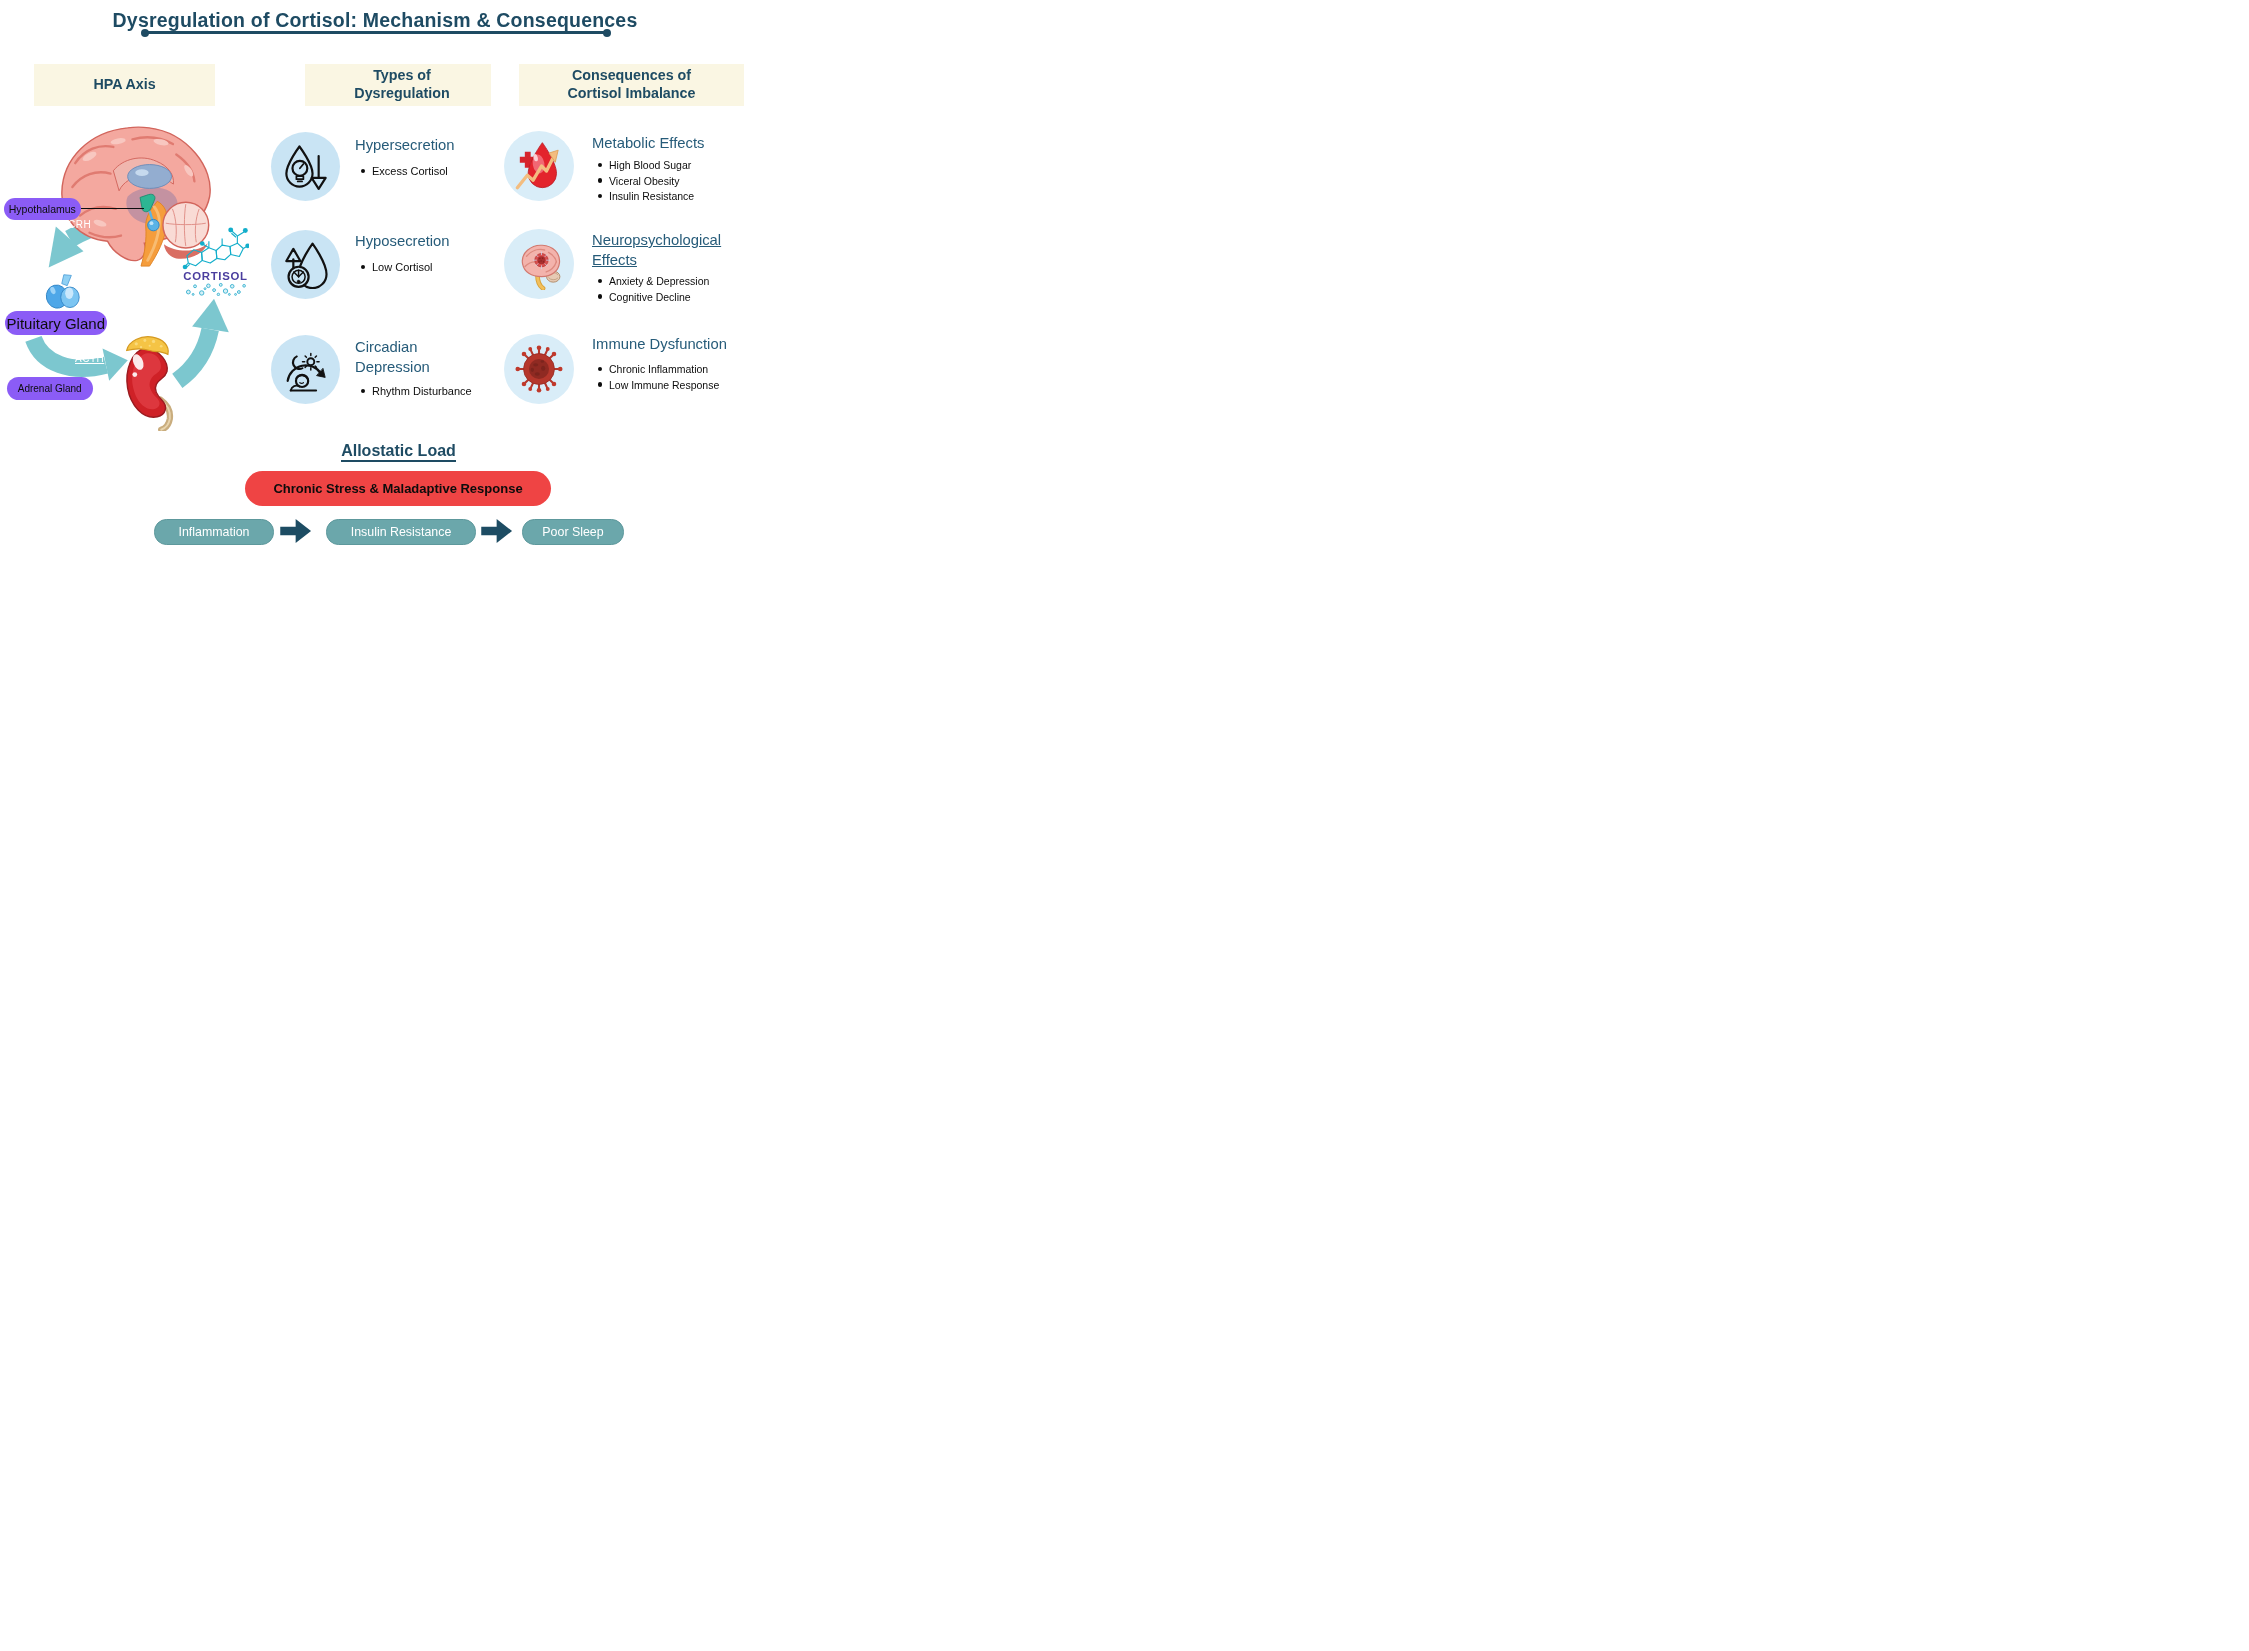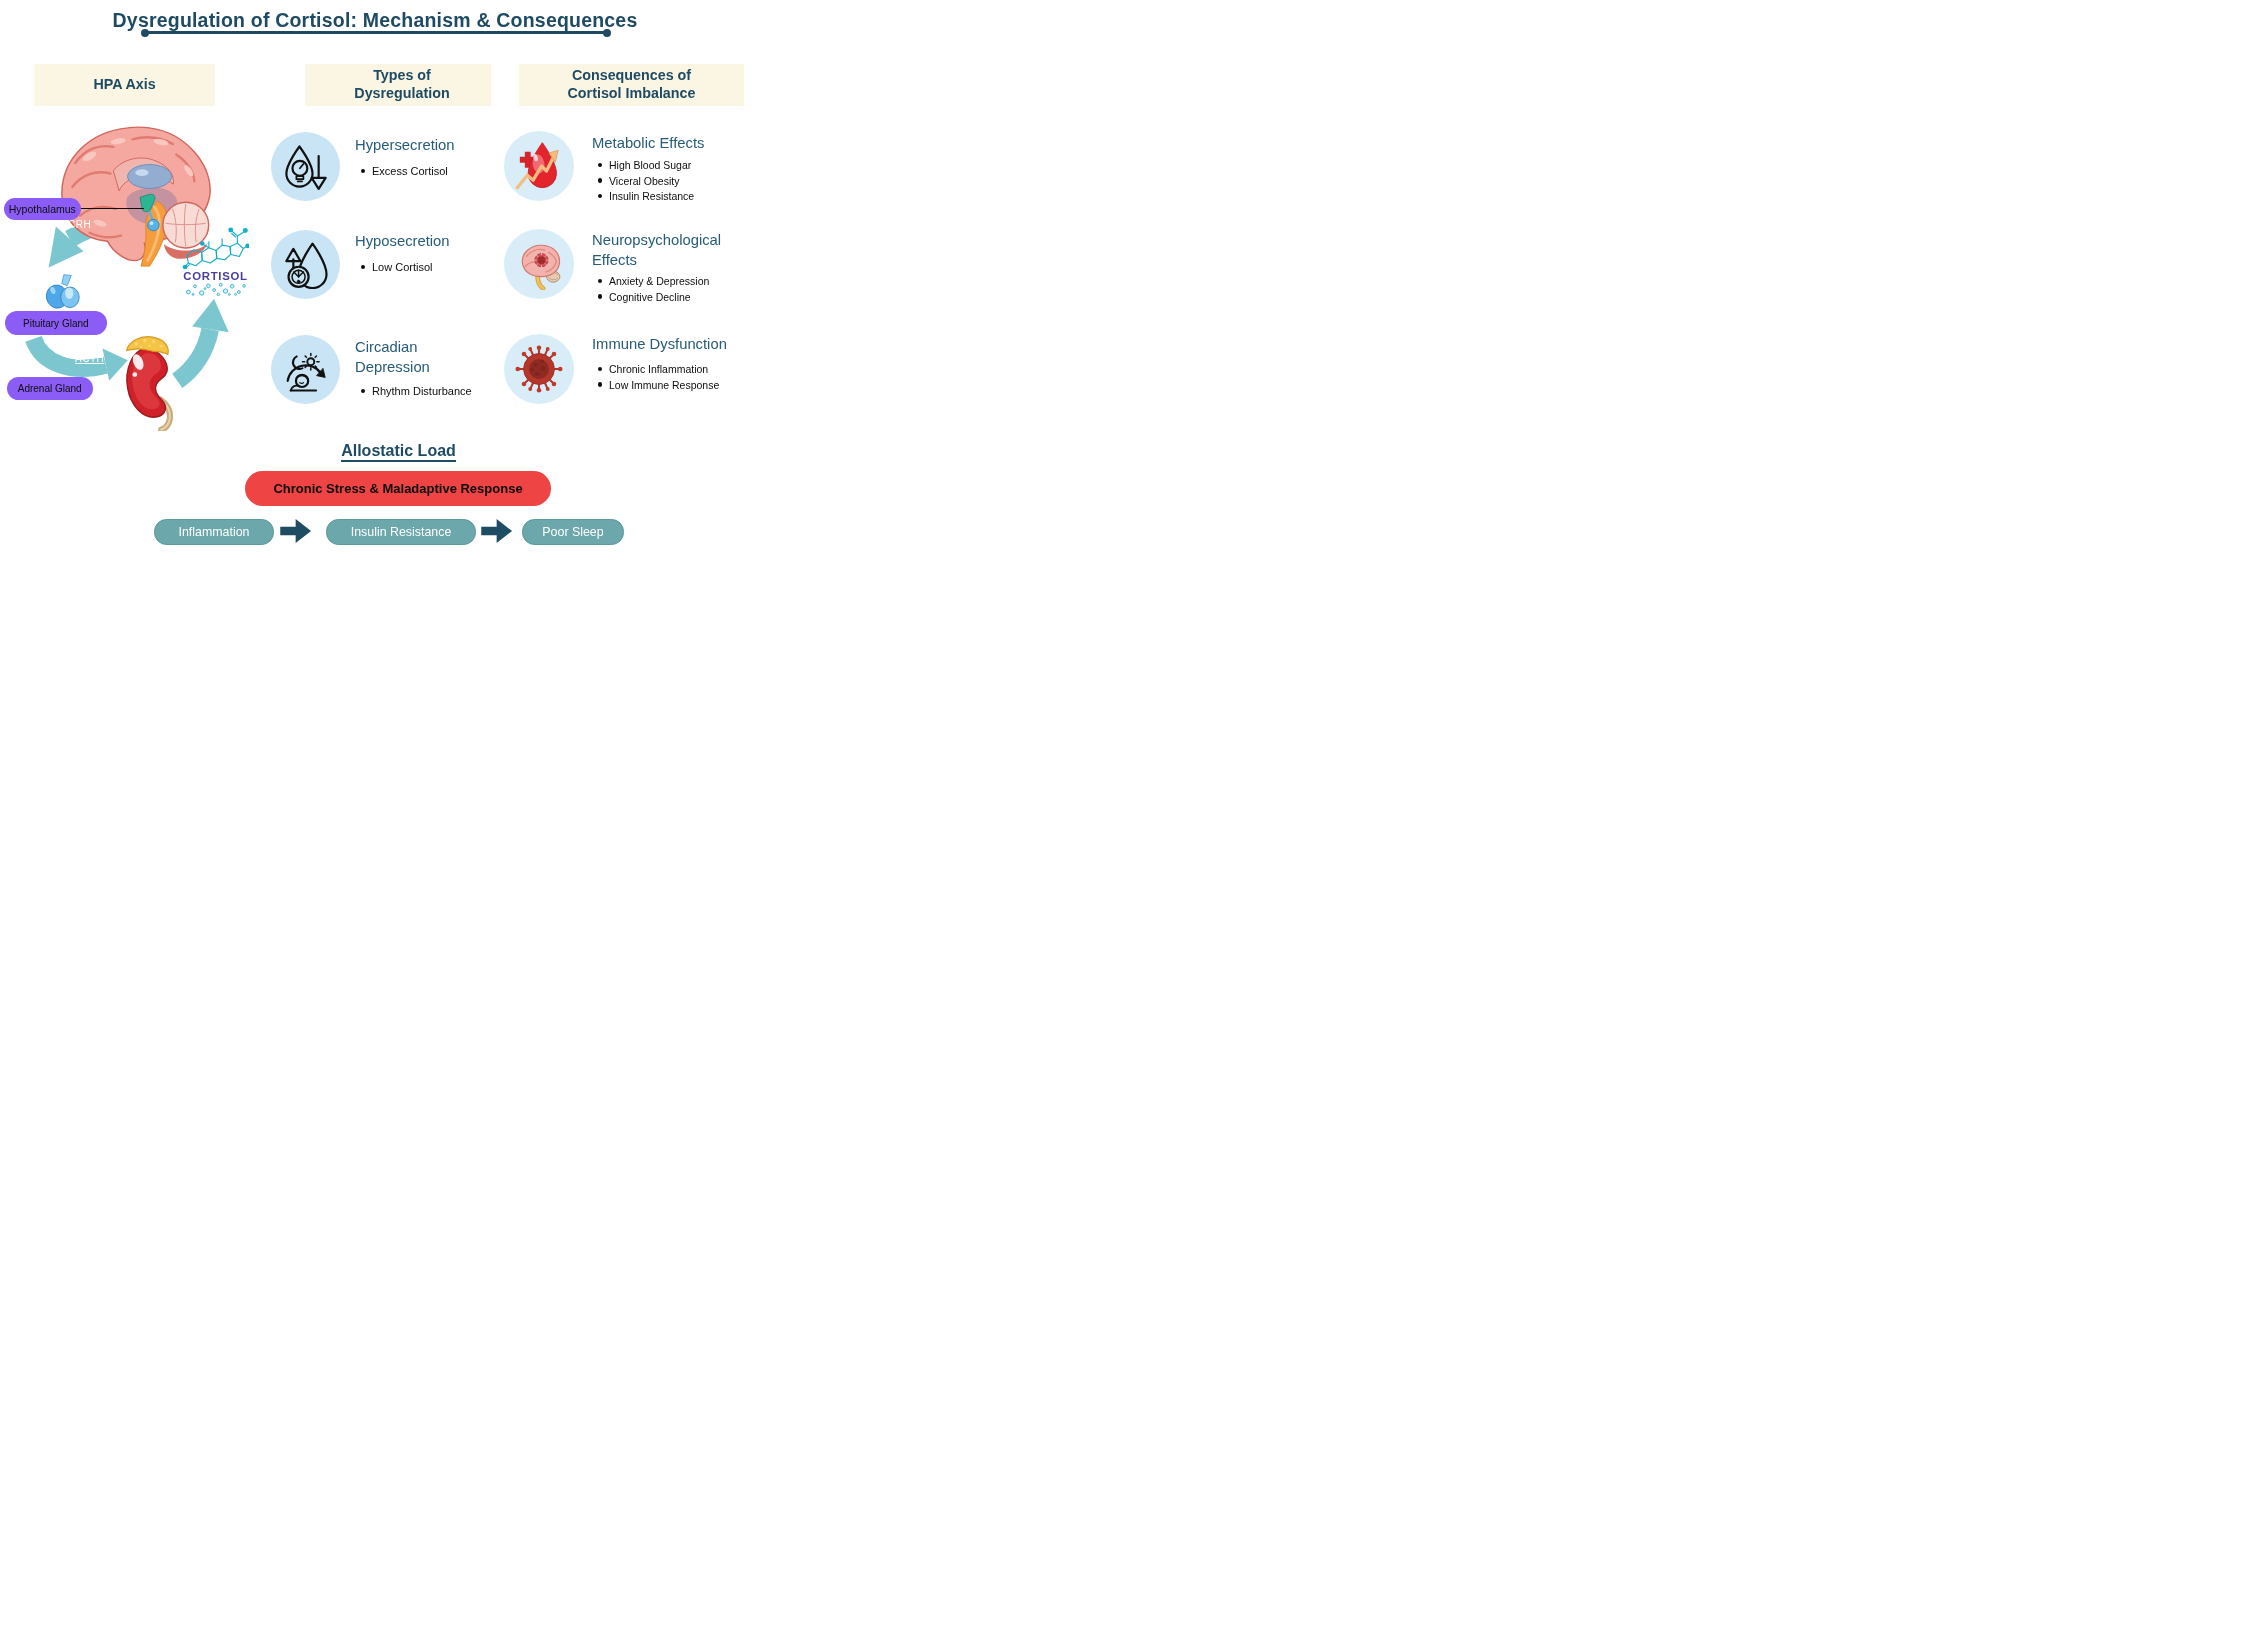--- a/index.html
+++ b/index.html
@@ -128,21 +128,21 @@
   <div class="abs hormone-label" style="left:68px;top:219px;">CRH</div>
 
   <svg class="abs" style="left:44px;top:274px;" width="41" height="37" viewBox="0 0 120 108">
     <polygon points="58,2 80,4 68,34 52,28" fill="#8fd0f4" stroke="#4d9fd8" stroke-width="2.5"></polygon>
     <ellipse cx="38" cy="66" rx="31" ry="34" transform="rotate(-14 38 66)" fill="#4ea7e8" stroke="#2f83c4" stroke-width="2.5"></ellipse>
     <ellipse cx="76" cy="68" rx="27" ry="30" fill="#7cc5f2" stroke="#2f83c4" stroke-width="2.5"></ellipse>
     <ellipse cx="74" cy="56" rx="12" ry="17" fill="#cfeafc" opacity=".95"></ellipse>
     <ellipse cx="26" cy="48" rx="7" ry="11" transform="rotate(-20 26 48)" fill="#a6d8f8" opacity=".9"></ellipse>
   </svg>
 
-  <div class="abs pill" style="left:4.8px;top:311px;width:102px;height:24px;font-size:10px;">Pituitary Gland</div>
+  <div class="abs pill" style="left:4.8px;top:311px;width:102px;height:24px;font-size:15px;">Pituitary Gland</div>
 
   <div class="abs hormone-label" style="left:75px;top:353px;text-decoration:underline;">ACTH</div>
 
   <div class="abs pill" style="left:6.7px;top:377px;width:86px;height:23px;font-size:10px;">Adrenal Gland</div>
 
   <svg class="abs" style="left:118px;top:332px;" width="60" height="99" viewBox="0 0 125 205">
     <path d="M 88,140 C 102,150 110,164 108,180 C 106,192 99,200 90,203" stroke="#c9ad7e" stroke-width="13" fill="none" stroke-linecap="round"></path>
     <path d="M 88,140 C 102,150 110,164 108,180 C 106,192 99,200 90,203" stroke="#e8d4ad" stroke-width="4" fill="none" stroke-linecap="round"></path>
     <path d="M 58,32 C 28,40 14,78 20,116 C 26,152 52,182 82,176 C 100,172 104,154 92,142 C 80,130 74,120 80,108 C 86,96 98,96 102,82 C 106,62 88,38 58,32 Z" fill="#cf2127" stroke="#9b1b20" stroke-width="3"></path>
     <path d="M 58,44 C 36,52 26,82 31,112 C 36,140 54,164 76,160 C 88,157 90,146 81,137 C 68,124 62,112 68,99 C 74,86 86,86 89,75 C 92,58 78,40 58,44 Z" fill="#ea4a52" opacity=".55"></path>
@@ -330,21 +330,21 @@
           <line x1="70" y1="68" x2="70" y2="76"></line>
         <line x1="50" y1="54" x2="57" y2="54"></line>
           <line x1="83" y1="54" x2="91" y2="54"></line>
         <line x1="56" y1="40" x2="61" y2="45"></line>
           <line x1="84" y1="40" x2="79" y2="45"></line>
         <line x1="56" y1="68" x2="61" y2="63"></line>
           <line x1="84" y1="68" x2="79" y2="63"></line>
       </g>
     </svg>
   </div>
-  <div class="abs sec-head" style="left:592px;top:231px;">Neuropsychological
+  <div class="abs sec-head" style="left:592px;top:231px;text-decoration:underline;">Neuropsychological
 Effects</div>
   <div class="abs cons-bullets" style="left:598px;top:273px;">
     <div class="bullet">
         <span class="dot"></span>
         <span class="btxt">Anxiety &amp; Depression</span>
       </div>
     <div class="bullet">
         <span class="dot"></span>
         <span class="btxt">Cognitive Decline</span>
       </div>

